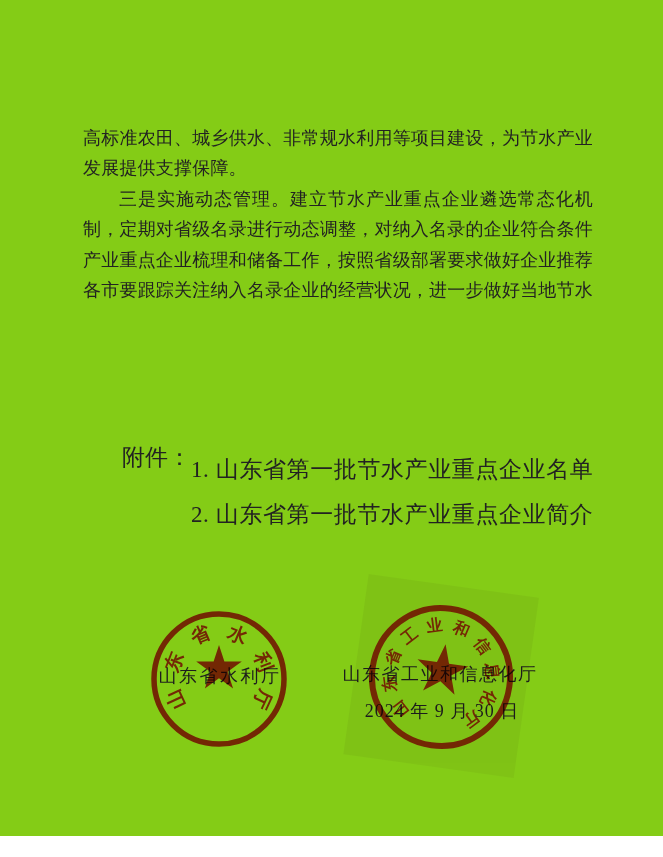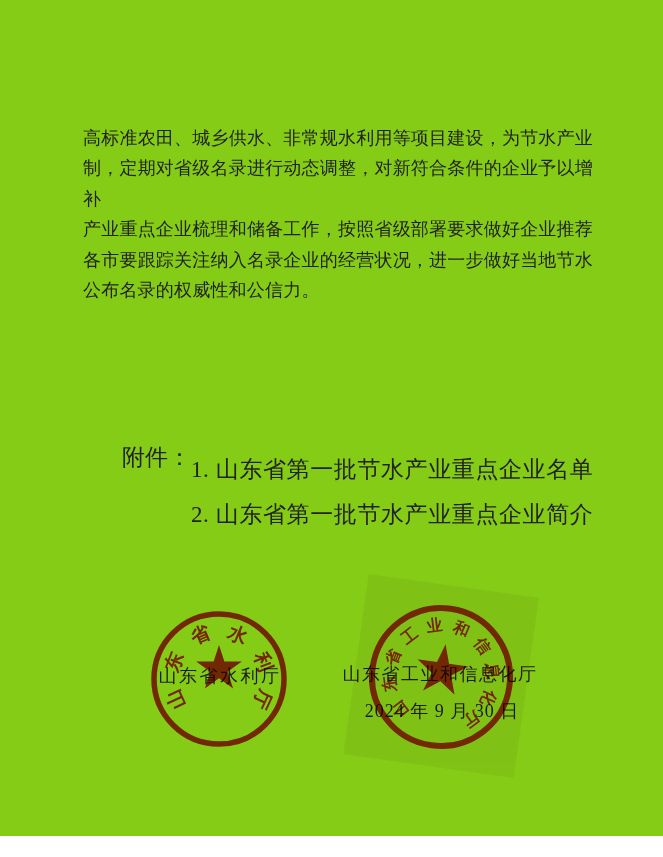--- a/index.html
+++ b/index.html
@@ -60,24 +60,25 @@
   .seal-svg.seal-left{left:119px;top:579px;}
   .seal-svg.seal-right{left:336px;top:572px;}
 </style>
 </head>
 <body>
 
 <div class="page">
 
   <div class="body-text">
     <div class="body-line">高标准农田、城乡供水、非常规水利用等项目建设，为节水产业</div>
-    <div class="body-line">制，定期对省级名录进行动态调整，对新符合条件的企业予以增补</div>
+    <div class="body-line para-end">发展提供支撑保障。</div>
+    <div class="body-line indent">三是实施动态管理。建立节水产业重点企业遴选常态化机</div>
+    <div class="body-line">制，定期对省级名录进行动态调整，对纳入名录的企业符合条件</div>
     <div class="body-line">产业重点企业梳理和储备工作，按照省级部署要求做好企业推荐</div>
     <div class="body-line">各市要跟踪关注纳入名录企业的经营状况，进一步做好当地节水</div>
-    <div class="body-line para-end">公布名录的权威性和公信力。</div>
   </div>
 
   <div class="attachment">
     <div class="attachment-label">附件：</div>
     <div class="attachment-items">
       <div class="attachment-item">1. 山东省第一批节水产业重点企业名单</div>
       <div class="attachment-item">2. 山东省第一批节水产业重点企业简介</div>
     </div>
   </div>
 

